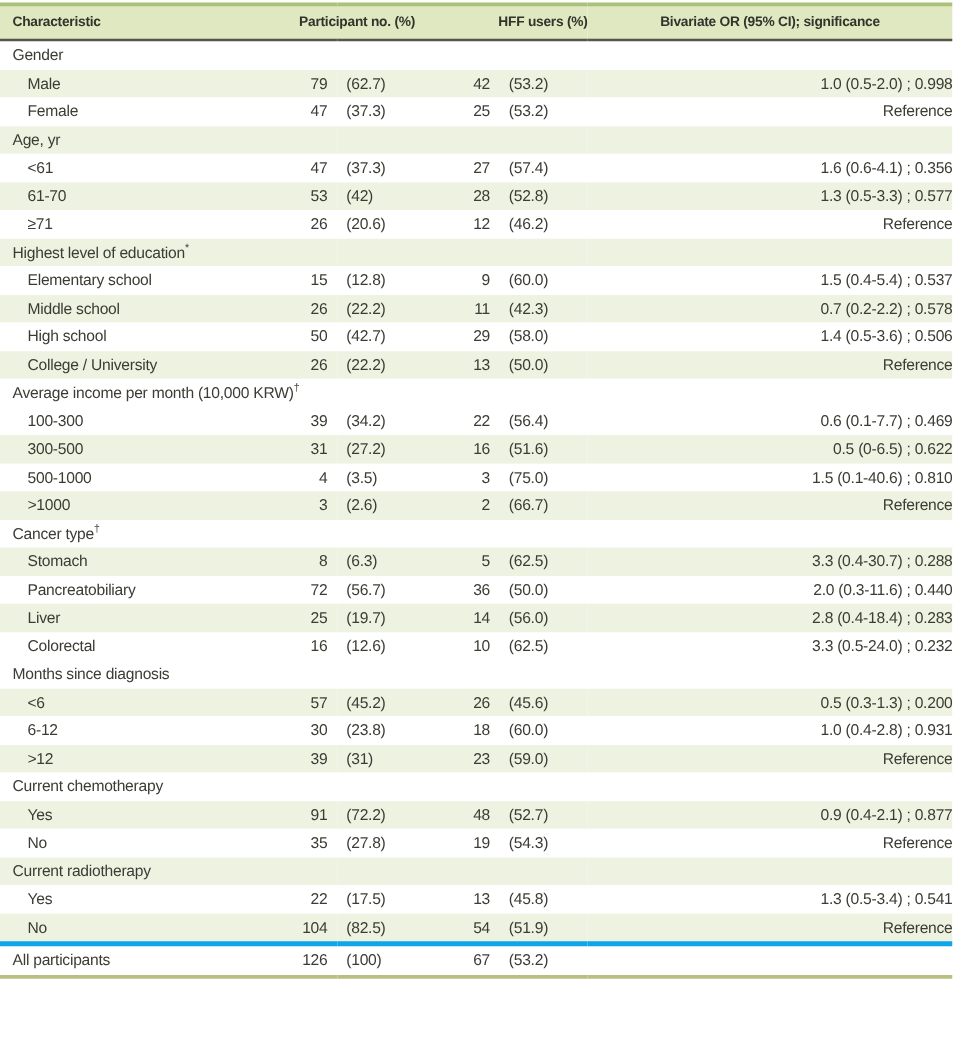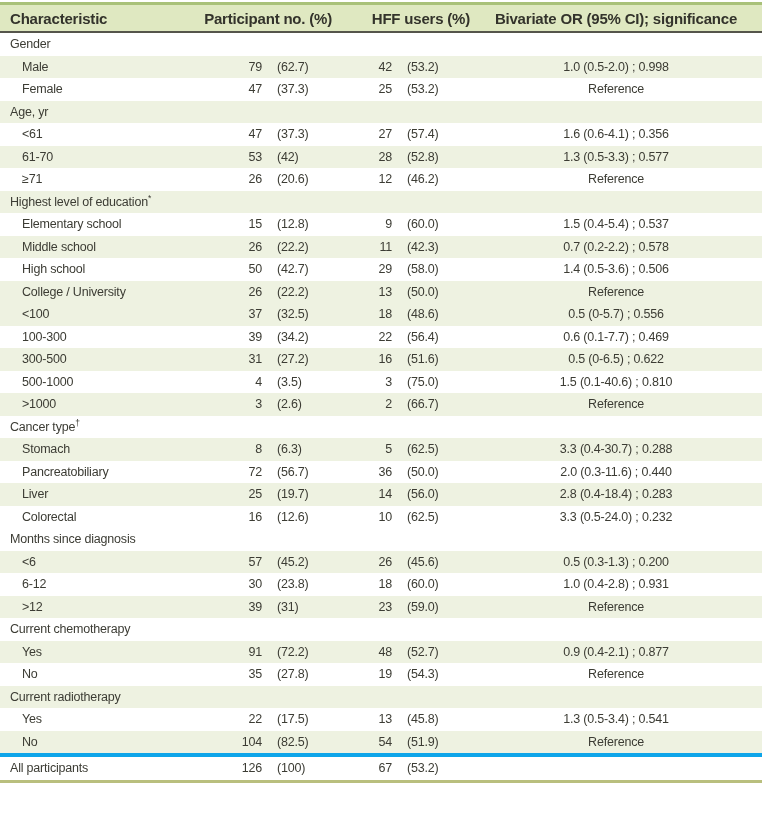--- a/index.html
+++ b/index.html
@@ -27,21 +27,21 @@
   col.c-pn   { width: 74px;  }
   col.c-pp   { width: 62px;  }
   col.c-hn   { width: 68px;  }
   col.c-hp   { width: 70px;  }
   col.c-or   { width: 292px; }
 
   thead th {
     background: #dfe8c1;
     color: #33332b;
     font-weight: bold;
-    font-size: 15px;
+    font-size: 11px;
     letter-spacing: -0.2px;
     height: 26px;
     padding: 0;
     border-bottom: 2px solid #55554b;
     vertical-align: middle;
   }
   thead th.h-char { text-align: left; padding-left: 10px; }
   thead th.h-mid  { text-align: right; }
   thead th.h-or   { text-align: center; }
 
@@ -55,21 +55,21 @@
     white-space: nowrap;
     overflow: visible;
   }
   tbody tr { background: #ffffff; }
   tbody tr.striped { background: #eef2e1; }
 
   td.char   { text-align: left; padding-left: 10px; }
   td.indent { padding-left: 22px; }
   td.num    { text-align: right; padding-right: 8px; }
   td.pct    { text-align: left; padding-left: 7px; }
-  td.or     { text-align: center; }
+  td.or     { text-align: right; }
 
   tbody tr.total td { border-top: 4px solid #0ea5e9; }
 
   sup {
     font-size: 8.5px;
     vertical-align: super;
     line-height: 0;
   }
 </style>
 </head>
@@ -183,27 +183,27 @@
           <td class="or">1.4 (0.5-3.6) ; 0.506</td>
         </tr>
         <tr class="striped">
           <td class="char indent">College / University</td>
           <td class="num">26</td>
           <td class="pct">(22.2)</td>
           <td class="num">13</td>
           <td class="pct">(50.0)</td>
           <td class="or">Reference</td>
         </tr>
-        <tr class="striped">
-          <td class="char indent">&lt;100</td>
-          <td class="num">37</td>
-          <td class="pct">(32.5)</td>
-          <td class="num">18</td>
-          <td class="pct">(48.6)</td>
-          <td class="or">0.5 (0-5.7) ; 0.556</td>
+        <tr>
+          <td class="char">Average income per month (10,000 KRW)<sup>†</sup></td>
+          <td class="num"></td>
+          <td class="pct"></td>
+          <td class="num"></td>
+          <td class="pct"></td>
+          <td class="or"></td>
         </tr>
         <tr>
           <td class="char indent">100-300</td>
           <td class="num">39</td>
           <td class="pct">(34.2)</td>
           <td class="num">22</td>
           <td class="pct">(56.4)</td>
           <td class="or">0.6 (0.1-7.7) ; 0.469</td>
         </tr>
         <tr class="striped">

